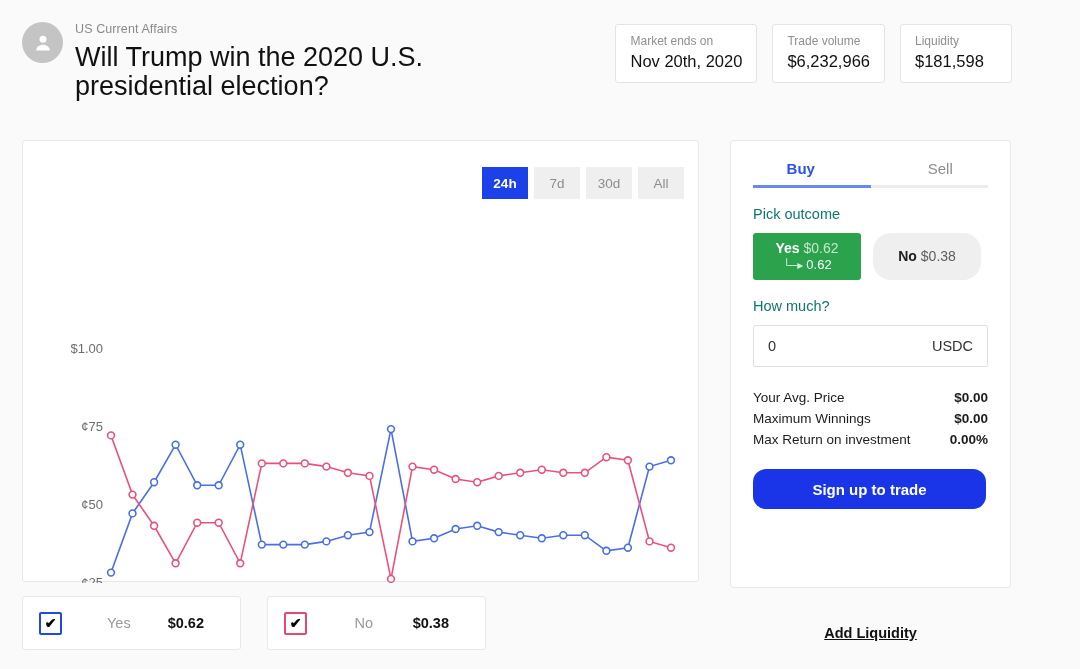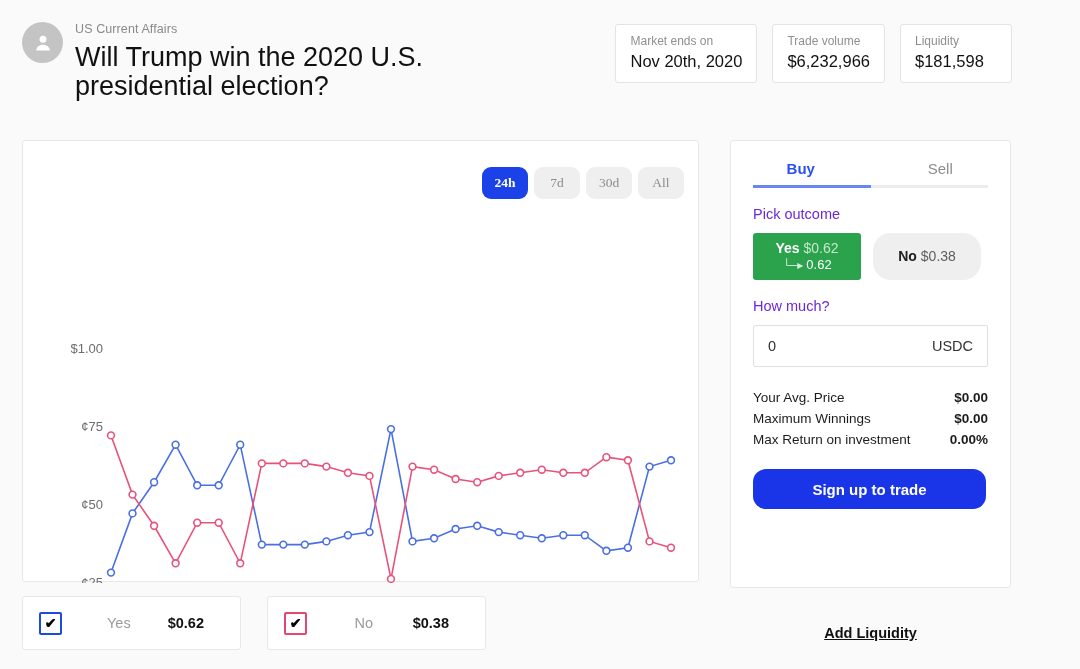--- a/index.html
+++ b/index.html
@@ -34,24 +34,24 @@
   .stat-value { font-size: 16.5px; color: #111; }
 
   
   .chart-card {
     position: absolute; left: 22px; top: 140px;
     width: 677px; height: 442px;
     background: #fff; border: 1px solid #e8e8e8; border-radius: 3px;
   }
   .range-tabs { position: absolute; right: 14px; top: 26px; display: flex; gap: 6px; }
   .range-btn {
-    width: 46px; height: 32px; border-radius: 9px;
+    width: 46px; height: 32px; border-radius: 0;
     font-size: 13.5px; display: flex; align-items: center; justify-content: center;
     background: #efefef; color: #8d8d8d; border: none; cursor: pointer;
-    font-family: Liberation Serif, serif;
+    font-family: Liberation Sans, sans-serif;
   }
   .range-btn.active { background: #1a42e8; color: #fff; font-weight: 700; }
 
   .plot { position: absolute; left: 0; top: 0; width: 677px; height: 442px; }
   .plot svg { display: block; }
 
   
   .trade-card {
     position: absolute; left: 730px; top: 140px;
     width: 281px; height: 448px;
@@ -61,21 +61,21 @@
   .tab {
     flex: 1; display: flex; align-items: center; justify-content: center;
     font-size: 15px; cursor: pointer; color: #8d8d8d; font-weight: 400;
     background: none; border: none; font-family: inherit; padding-top: 10px;
   }
   .tab.active { color: #2b50f0; font-weight: 700; }
   .tab-underline { position: relative; height: 3px; background: #ececec; margin: 0 22px; }
   .tab-underline .fill { position: absolute; left: 0; top: 0; width: 50%; height: 3px; background: #6a86ef; }
 
   .panel-body { padding: 18px 22px 0 22px; }
-  .section-label { font-size: 14.5px; color: #6d28d9; margin-bottom: 11px; }
+  .section-label { font-size: 14.5px; color: #0f766e; margin-bottom: 11px; }
   .outcomes { display: flex; gap: 12px; }
   .outcome-btn {
     border: none; border-radius: 3px; cursor: pointer; font-family: inherit;
     height: 47px; display: flex; flex-direction: column; align-items: center; justify-content: center;
     padding: 0 8px;
   }
   .outcome-yes { background: #2ba24c; color: #fff; width: 108px; }
   .outcome-no  { background: #efefef; color: #202020; width: 108px; border-radius: 18px; }
   .oc-line1 { font-size: 14px; line-height: 17px; white-space: nowrap; }
   .oc-line1 .name { font-weight: 700; }

